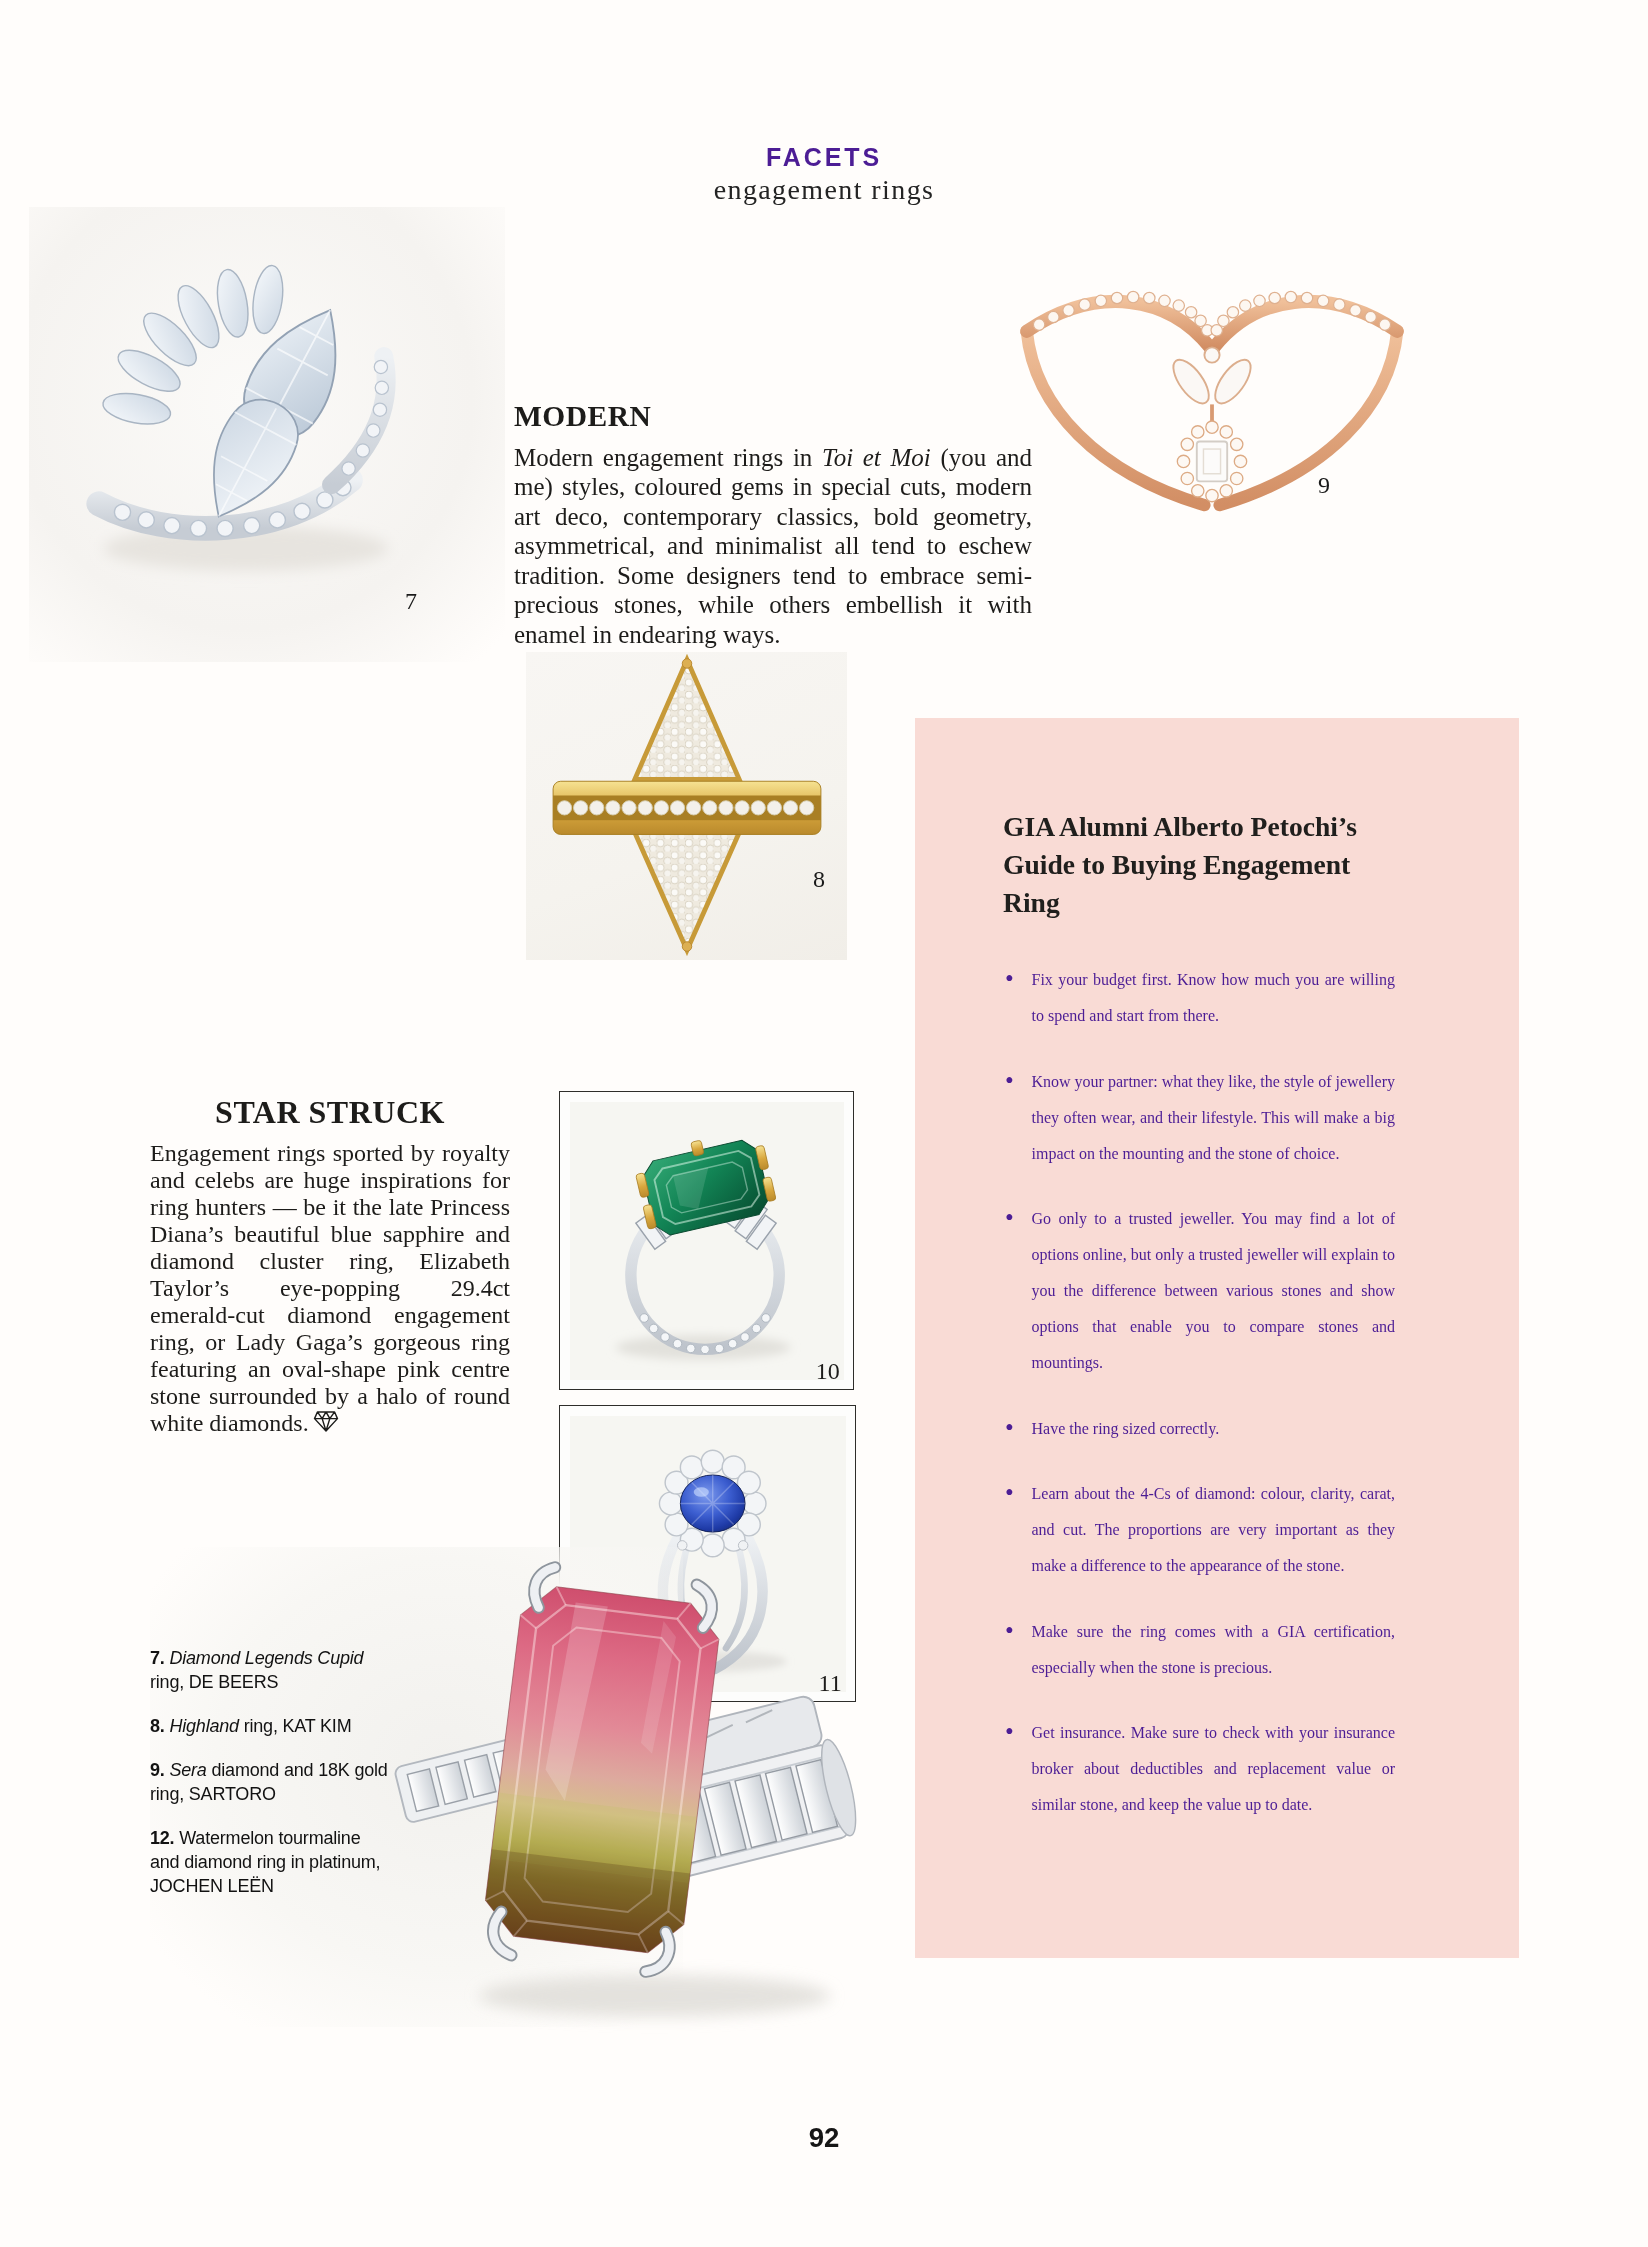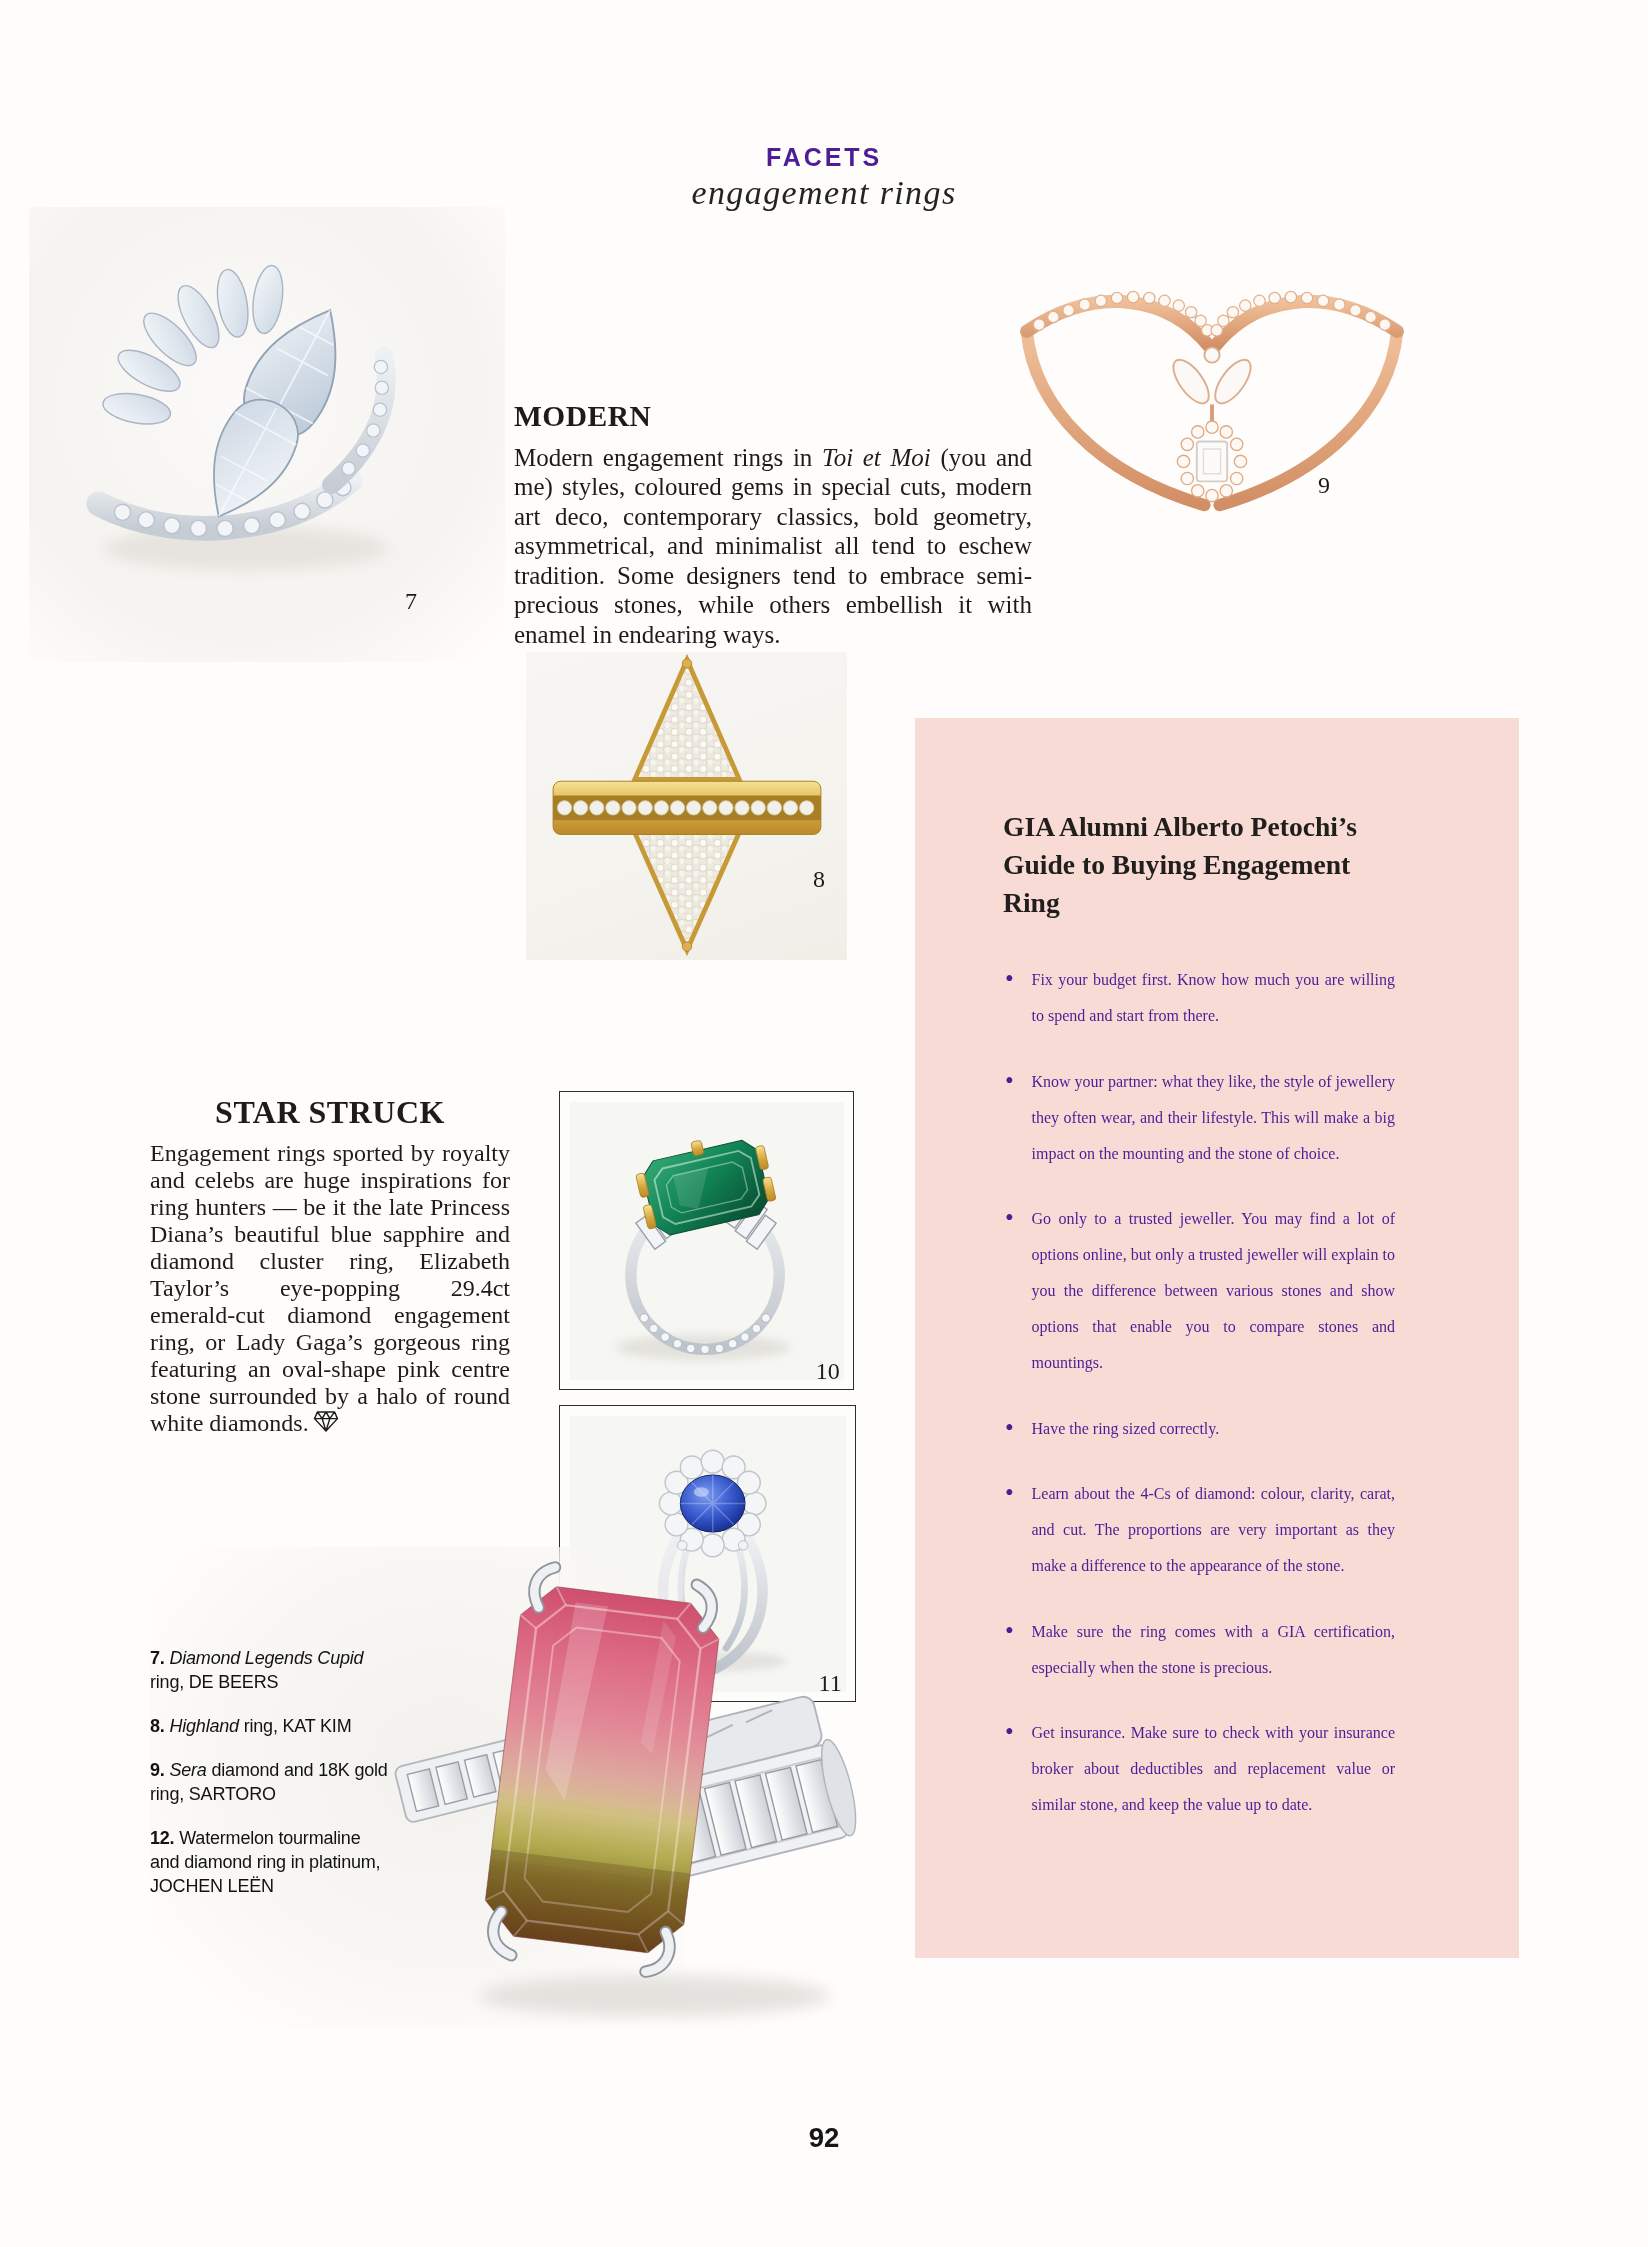--- a/index.html
+++ b/index.html
@@ -11,21 +11,21 @@
   .abs { position:absolute; }
 
   
   .kicker {
     top:143px; left:0; width:1648px; text-align:center;
     font-family:"Liberation Sans", sans-serif; font-weight:800;
     font-size:25px; letter-spacing:2.9px; color:#4c1d95;
   }
   .subtitle {
     top:174px; left:0; width:1648px; text-align:center;
-    font-style:italic; font-size:34px; letter-spacing:1.4px; color:#242424;
+    font-size:28px; letter-spacing:1.4px; color:#242424;
   }
 
   
   .fig7-bg { left:28.5px; top:207px; width:476px; height:455px;
     background:radial-gradient(ellipse at 45% 42%, #fbfaf8 0%, #f5f3f0 62%, rgba(255,255,255,0) 95%); }
   .fig8-bg { left:526px; top:652px; width:321px; height:308px;
     background:linear-gradient(160deg,#f8f6f3 0%, #f5f3ee 60%, #f1eee8 100%); }
   .backdrop12 { left:150px; top:1547px; width:533px; height:480px; z-index:4;
     background:radial-gradient(ellipse at 55% 45%, #f2f1ee 0%, #f8f7f4 55%, rgba(255,255,255,0) 85%); }
   .patch12 { left:529px; top:1611px; width:162px; height:124px; z-index:4;

